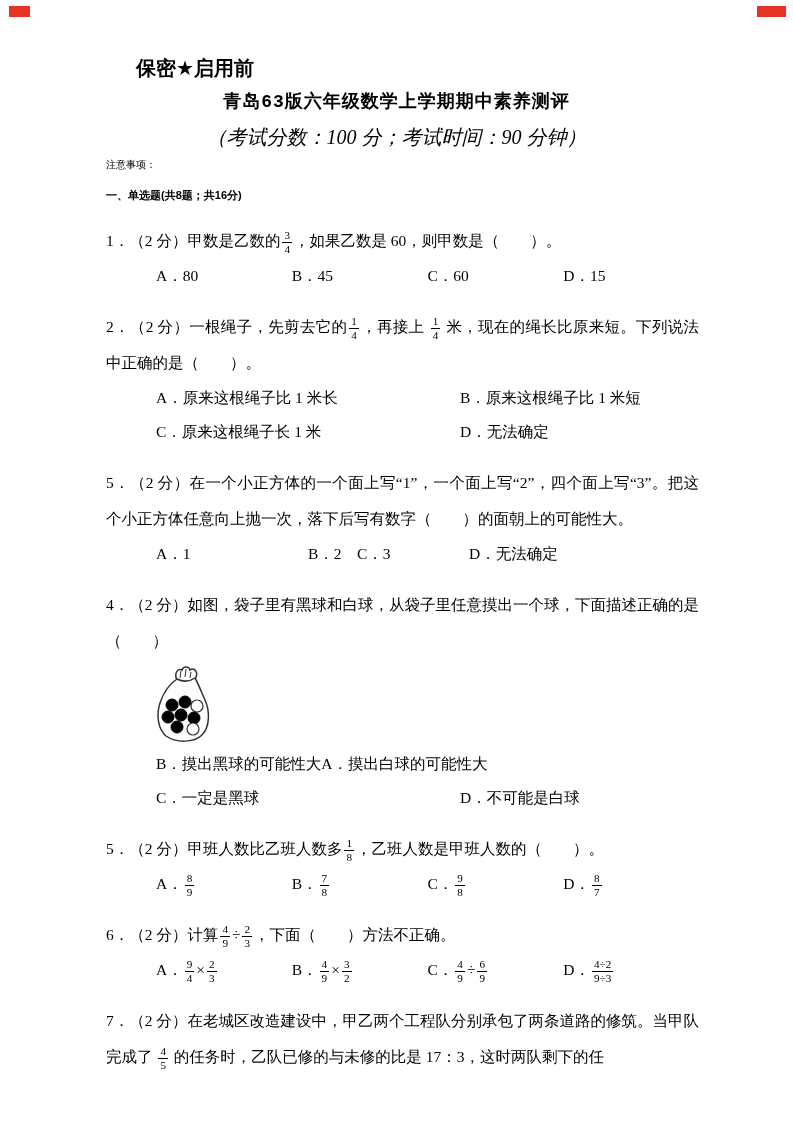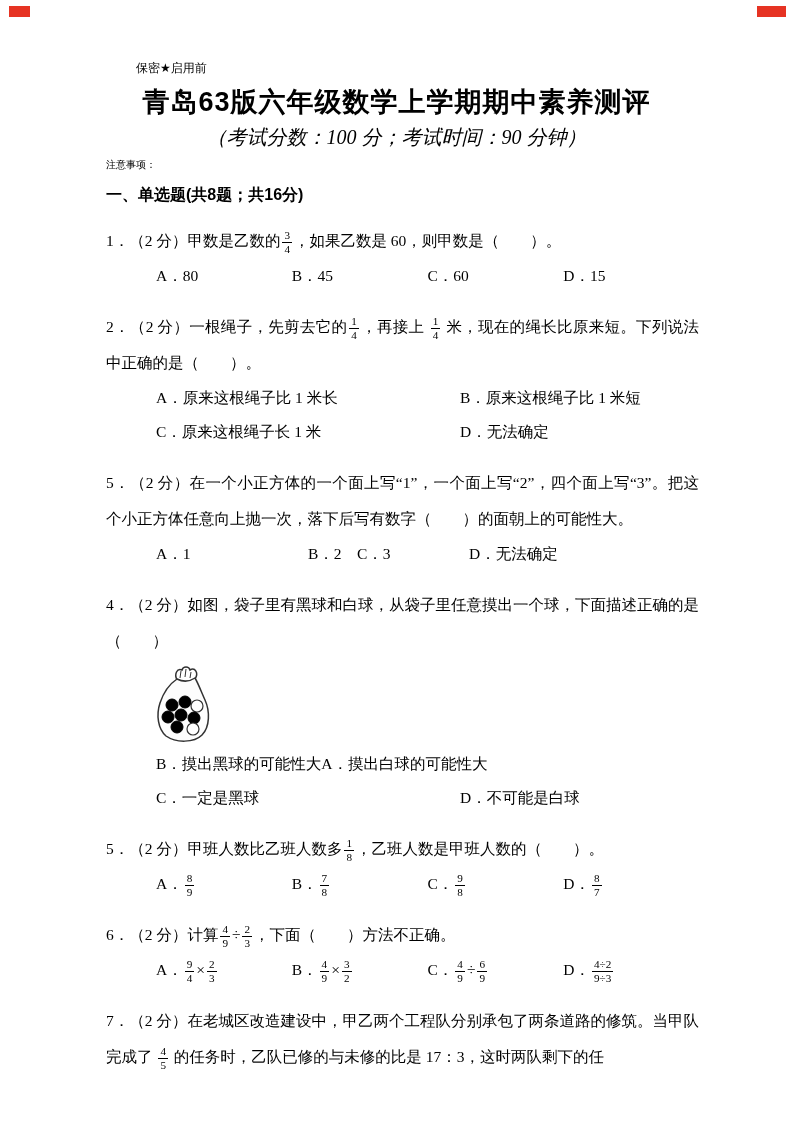--- a/index.html
+++ b/index.html
@@ -2,28 +2,28 @@
 <html><head>
 <meta charset="utf-8">
 <style>
   html,body{margin:0;padding:0;background:#ffffff;}
   .page{position:relative;width:793px;height:1122px;background:#fff;overflow:hidden;
         font-family:"Liberation Serif","DejaVu Serif",serif;color:#000;}
   .corner-mark{position:absolute;top:6px;height:11px;background:#e63323;}
   .corner-mark.left{left:9px;width:21px;}
   .corner-mark.right{right:7px;width:29px;}
   .security{margin:58px 0 0 136px;font-family:"Liberation Sans","DejaVu Sans",sans-serif;
-            font-weight:normal;font-size:12px;line-height:20px;}
-  .title{margin:7px 0 0 0;text-align:center;font-family:Liberation Sans, sans-serif;
-         font-weight:bold;font-size:27px;line-height:34px;letter-spacing:1px;}
+            font-weight:bold;font-size:20px;line-height:20px;}
+  .title{margin:7px 0 0 0;text-align:center;font-family:Liberation Mono, monospace;
+         font-weight:bold;font-size:18px;line-height:34px;letter-spacing:1px;}
   .exam-info{margin:9px 0 0 0;text-align:center;font-style:italic;font-size:20px;line-height:19px;}
   .notices{margin:8px 98px 0 106px;font-family:"Liberation Sans","DejaVu Sans",sans-serif;
            font-size:10px;line-height:20.5px;text-align:justify;}
   .section-heading{margin:7px 0 0 106px;font-family:"Liberation Sans","DejaVu Sans",sans-serif;
-                   font-weight:bold;font-size:16px;line-height:24px;}
+                   font-weight:bold;font-size:11px;line-height:24px;}
   .questions{margin:4px 94px 0 106px;font-size:15.5px;}
   .question{margin-top:3px;}
   .stem{line-height:36px;text-align:justify;margin-top:16px;}
   .frac{display:inline-block;vertical-align:-0.65em;text-align:center;
         font-size:0.72em;line-height:1.15;margin:0 2px;}
   .frac .num{display:block;border-bottom:1px solid #000;padding:0 2px;}
   .frac .den{display:block;padding:0 2px;}
   .options{padding-left:50px;}
   .opt-row{display:flex;line-height:34px;align-items:baseline;}
   .opt{white-space:nowrap;}

